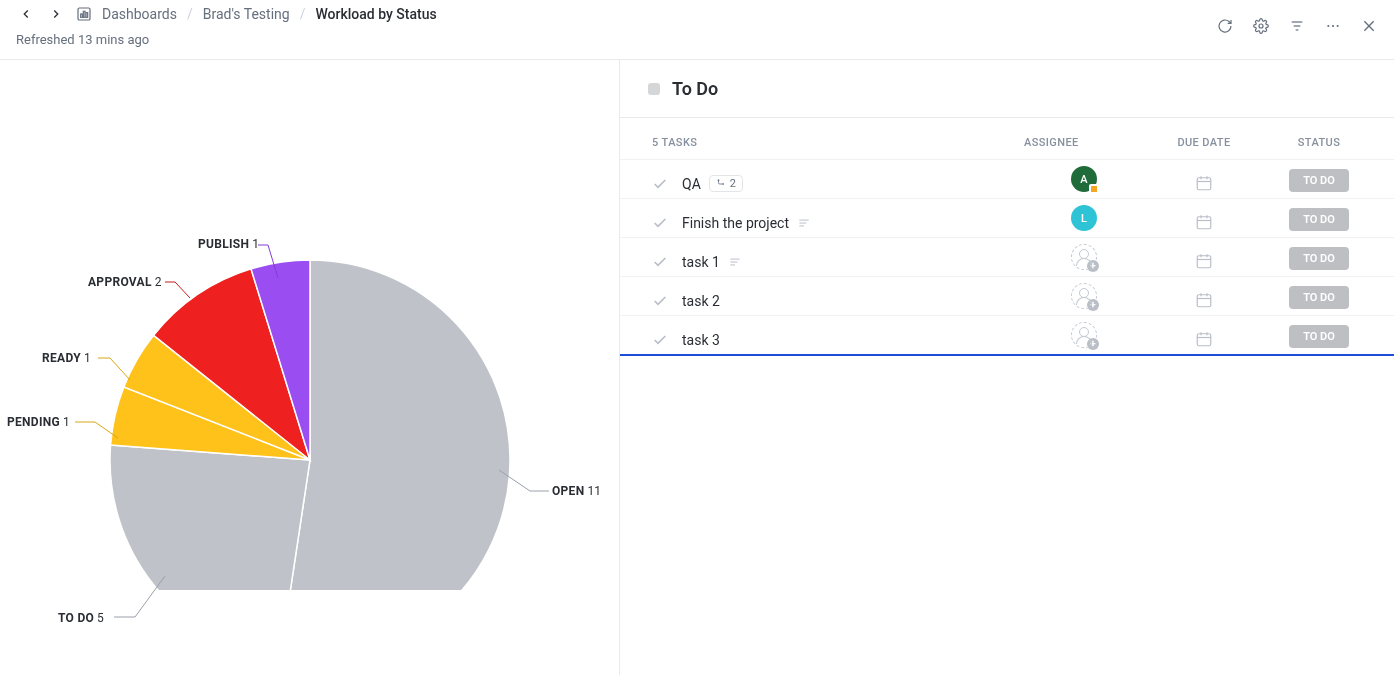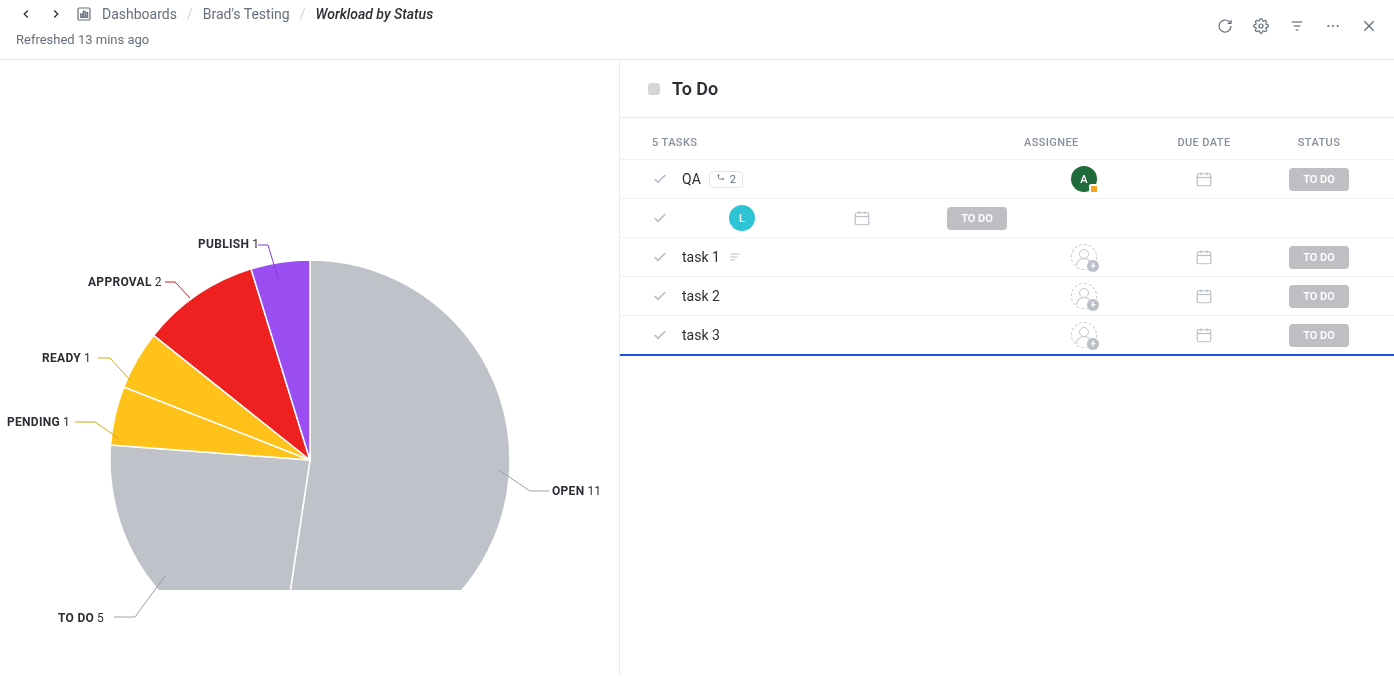--- a/index.html
+++ b/index.html
@@ -20,21 +20,21 @@
   }
   .header-left { display: flex; flex-direction: column; gap: 6px; }
   .breadcrumb-row { display: flex; align-items: center; gap: 10px; }
   .nav-arrow {
     width: 20px; height: 20px;
     display: flex; align-items: center; justify-content: center;
     cursor: pointer; color: #2a2e34;
   }
   .bc-icon { width: 16px; height: 16px; color: #656f7d; }
   .bc-link { color: #656f7d; font-size: 14px; cursor: pointer; }
-  .bc-link.current { color: #2a2e34; font-weight: 500; font-style: italic; }
+  .bc-link.current { color: #2a2e34; font-weight: 500; }
   .bc-sep { color: #cfd4dc; }
   .refreshed { font-size: 13px; color: #656f7d; padding-left: 0; margin-top: 2px; }
   .header-right { display: flex; align-items: center; gap: 18px; color: #656f7d; }
   .hdr-icon { width: 18px; height: 18px; cursor: pointer; display:flex; align-items:center; justify-content:center; }
 
   .content {
     display: flex;
     height: calc(100% - 64px);
     border-top: 1px solid #e8eaed;
     margin-top: 8px;
@@ -65,21 +65,21 @@
     padding: 18px 20px 10px 32px;
     font-size: 11px; letter-spacing: 0.4px;
     color: #87909e; font-weight: 500;
   }
   .col-name { flex: 1; }
   .col-assignee { width: 120px; }
   .col-due { width: 120px; text-align: center; }
   .col-status { width: 110px; text-align: center; }
 
   .task-row {
-    display: flex; align-items: center;
+    display: flex; align-items: flex-end;
     padding: 6px 20px 6px 32px;
     border-top: 1px solid #f0f1f3;
     min-height: 38px;
   }
   .task-row:last-child { border-bottom: 2px solid #1d4ed8; }
   .task-check {
     width: 16px; height: 16px; margin-right: 14px;
     color: #b9bec7; flex-shrink: 0;
   }
   .task-name { flex: 1; display: flex; align-items: center; gap: 8px; font-size: 14px; color: #2a2e34; }
@@ -305,20 +305,30 @@
           <div class="task-status">
             <div class="status-badge">TO DO</div>
           </div>
         </div>
         <div class="task-row">
           <span class="task-check">
             <svg width="16" height="16" viewBox="0 0 24 24" fill="none" stroke="currentColor" stroke-width="2.5">
               <polyline points="4 12 9 17 20 6"></polyline>
             </svg>
           </span>
+          <div class="task-name">
+            <span>Finish the project</span>
+            <span class="desc-icon">
+              <svg width="14" height="14" viewBox="0 0 24 24" fill="none" stroke="currentColor" stroke-width="2">
+                <line x1="4" y1="7" x2="20" y2="7"></line>
+                <line x1="4" y1="12" x2="16" y2="12"></line>
+                <line x1="4" y1="17" x2="12" y2="17"></line>
+              </svg>
+            </span>
+          </div>
           <div class="task-assignee">
             <div class="avatar l">L</div>
           </div>
           <div class="task-due">
             <svg width="18" height="18" viewBox="0 0 24 24" fill="none" stroke="currentColor" stroke-width="1.6">
               <rect x="3" y="5" width="18" height="16" rx="2"></rect>
               <line x1="3" y1="10" x2="21" y2="10"></line>
               <line x1="8" y1="3" x2="8" y2="7"></line>
               <line x1="16" y1="3" x2="16" y2="7"></line>
             </svg>

